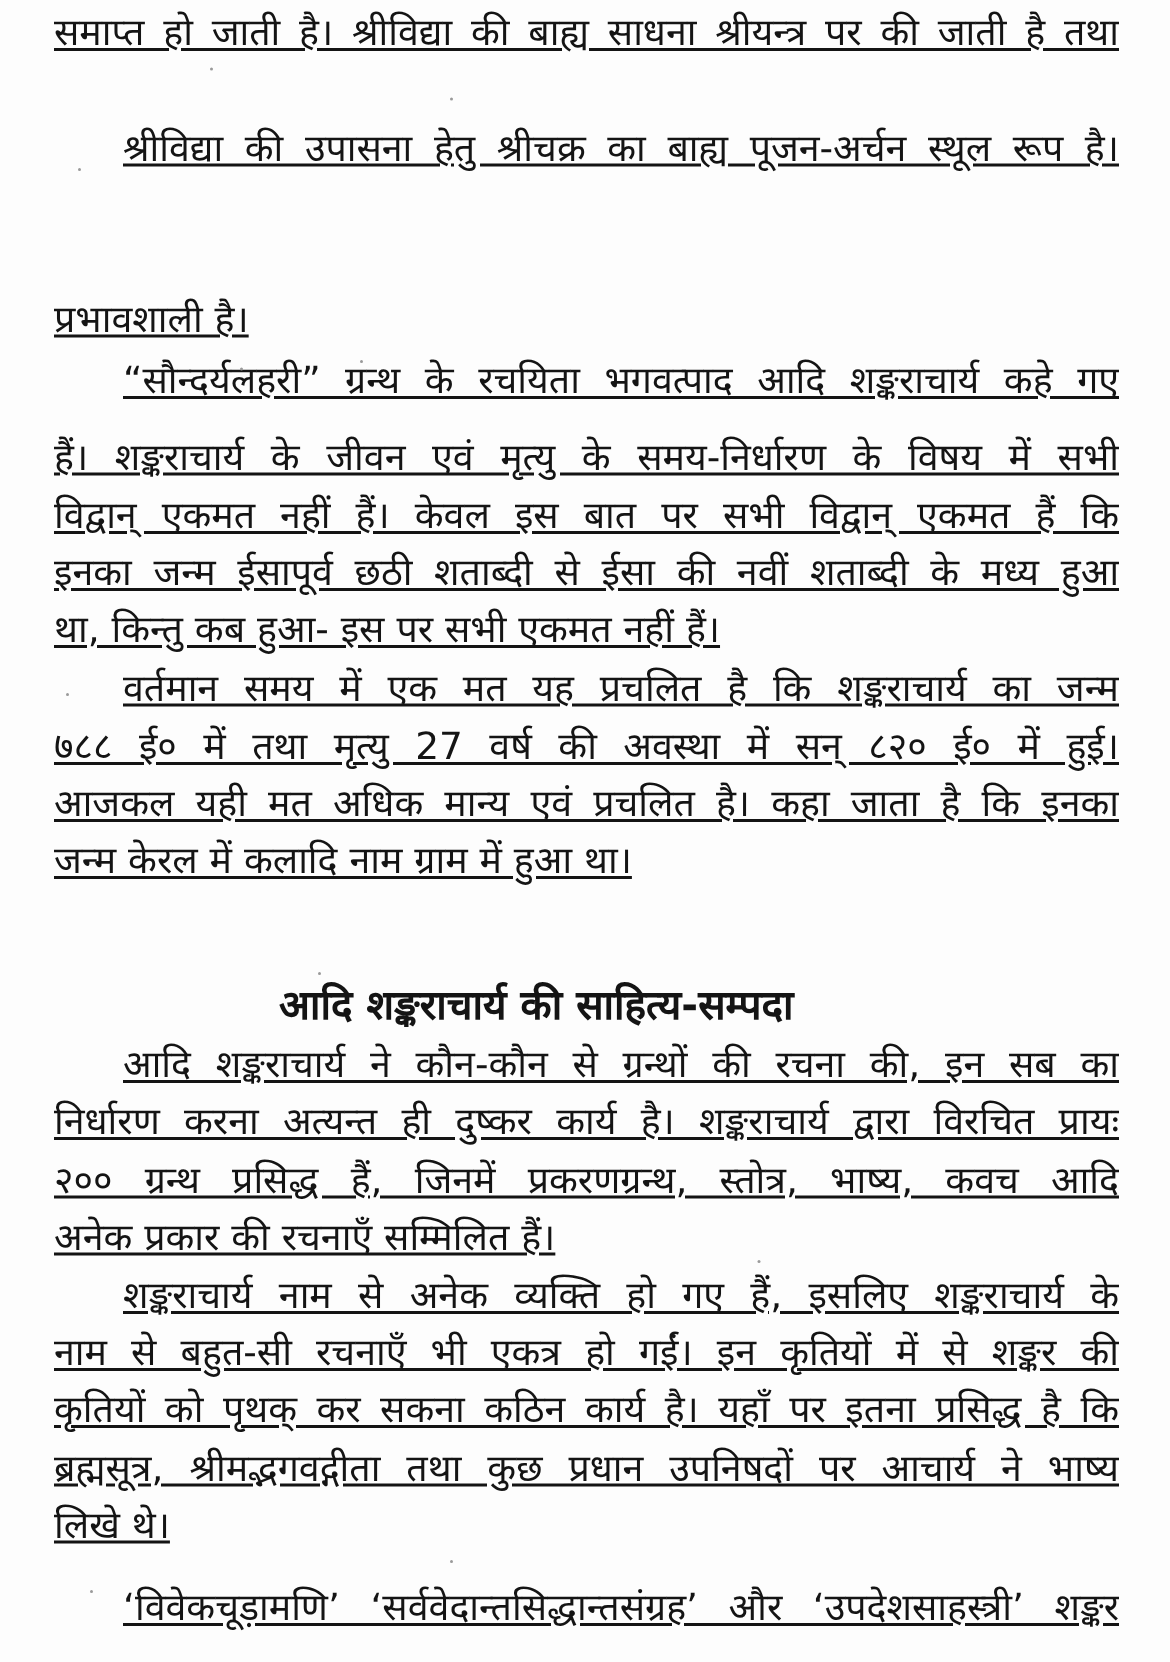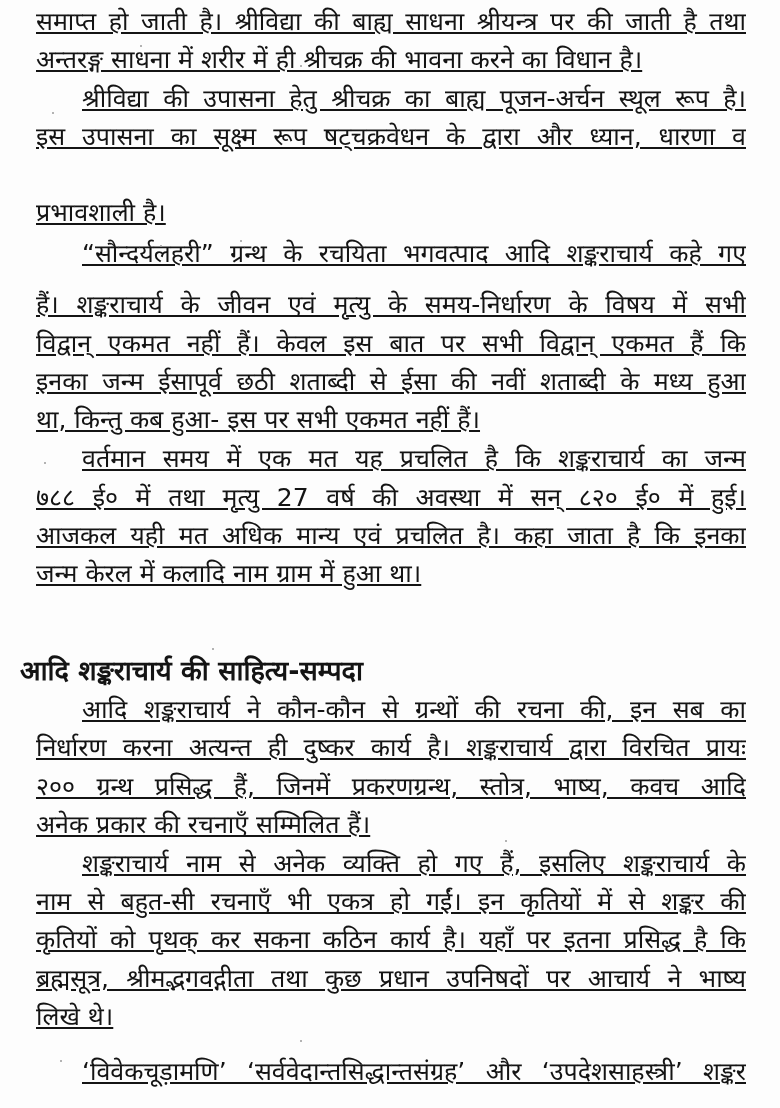--- a/index.html
+++ b/index.html
@@ -42,42 +42,40 @@
   .line.last {
     text-align-last: left;
   }
   .heading {
     position: absolute;
     left: 0;
     width: 715px;
     top: 652px;
     height: 38px;
     line-height: 38px;
+    text-align: center;
     font-size: 27px;
     font-weight: bold;
     white-space: nowrap;
-    padding-left: 20px;
   }
   .speck {
     position: absolute;
     width: 2px; height: 2px;
     background: #9a9a9a;
     border-radius: 1px;
   }
 </style>
 </head>
 <body>
 
 <div class="page">
 
   <div class="line" style="top:4px">समाप्त हो जाती है। श्रीविद्या की बाह्य साधना श्रीयन्त्र पर की जाती है तथा</div>
-  <div class="line last" style="top:42px">अन्तरङ्ग साधना में शरीर में ही श्रीचक्र की भावना करने का विधान है।</div>
 
   <div class="line indent" style="top:81px">श्रीविद्या की उपासना हेतु श्रीचक्र का बाह्य पूजन-अर्चन स्थूल रूप है।</div>
-  <div class="line" style="top:119px">इस उपासना का सूक्ष्म रूप षट्चक्रवेधन के द्वारा और ध्यान, धारणा व</div>
   <div class="line last" style="top:195px">प्रभावशाली है।</div>
 
   <div class="line indent" style="top:236px">“सौन्दर्यलहरी” ग्रन्थ के रचयिता भगवत्पाद आदि शङ्कराचार्य कहे गए</div>
   <div class="line" style="top:287px">हैं। शङ्कराचार्य के जीवन एवं मृत्यु के समय-निर्धारण के विषय में सभी</div>
   <div class="line" style="top:326px">विद्वान् एकमत नहीं हैं। केवल इस बात पर सभी विद्वान् एकमत हैं कि</div>
   <div class="line" style="top:364px">इनका जन्म ईसापूर्व छठी शताब्दी से ईसा की नवीं शताब्दी के मध्य हुआ</div>
   <div class="line last" style="top:402px">था, किन्तु कब हुआ- इस पर सभी एकमत नहीं हैं।</div>
 
   <div class="line indent" style="top:441px">वर्तमान समय में एक मत यह प्रचलित है कि शङ्कराचार्य का जन्म</div>
   <div class="line" style="top:480px">७८८ ई० में तथा मृत्यु 27 वर्ष की अवस्था में सन् ८२० ई० में हुई।</div>

